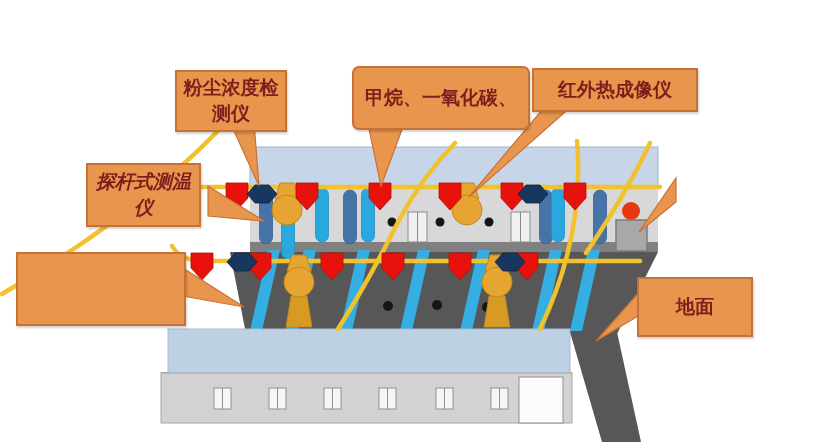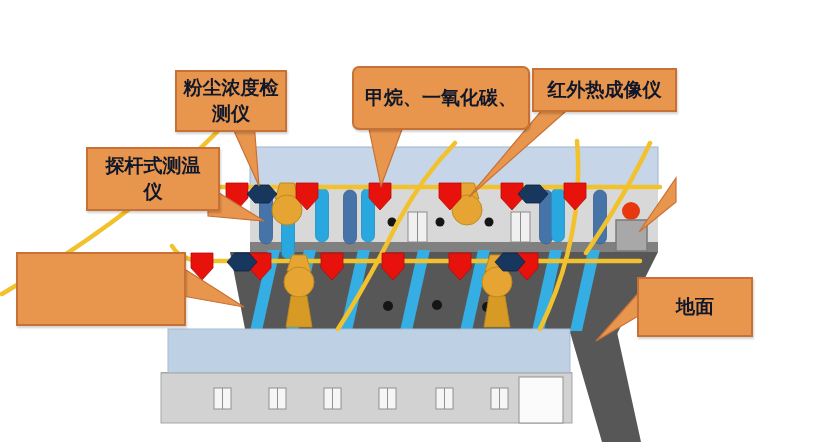--- a/index.html
+++ b/index.html
@@ -1,26 +1,26 @@
 <!DOCTYPE html>
 <html><head>
 <meta charset="utf-8">
 <style>
   html,body{margin:0;padding:0;background:#ffffff;}
   #stage{position:relative;width:824px;height:442px;background:#ffffff;overflow:hidden;
          font-family:"Liberation Serif",serif;}
   #diagram{position:absolute;left:0;top:0;}
-  .callout{position:absolute;background:#E8954D;border:2px solid #C87137;color:#0f172a;
+  .callout{position:absolute;background:#E8954D;border:2px solid #C87137;color:#7f1d1d;
            display:flex;flex-direction:column;justify-content:center;align-items:center;
            font-weight:bold;font-size:19px;line-height:26px;text-align:left;
            box-shadow:1px 2px 2px rgba(0,0,0,.18);box-sizing:border-box;}
   #c-dust   {left:175px;top:70px; width:112px;height:62px;}
   #c-gas    {left:352px;top:66px; width:178px;height:64px;border-radius:7px;}
-  #c-thermal{left:532px;top:68px; width:145px;height:44px;}
-  #c-probe  {left:86px; top:147px;width:134px;height:64px;}
+  #c-thermal{left:532px;top:68px; width:166px;height:44px;}
+  #c-probe  {left:86px; top:163px;width:115px;height:64px;font-style:italic;}
   #c-cable  {left:16px; top:252px;width:170px;height:74px;}
   #c-cabinet{left:672px;top:162px;width:114px;height:60px;}
   #c-ground {left:637px;top:277px;width:116px;height:60px;}
 </style>
 </head>
 <body>
 
 <div id="stage">
 
   <svg id="diagram" width="824" height="442" viewBox="0 0 824 442">

